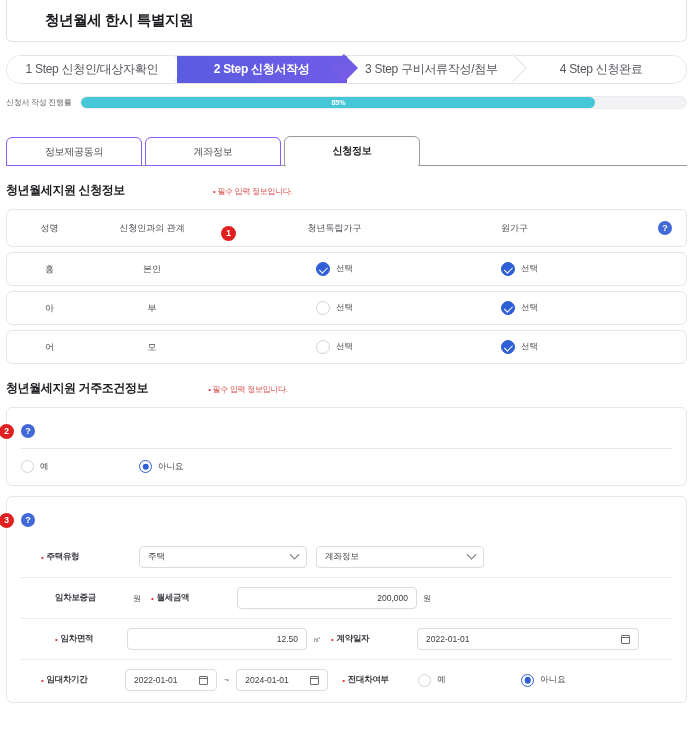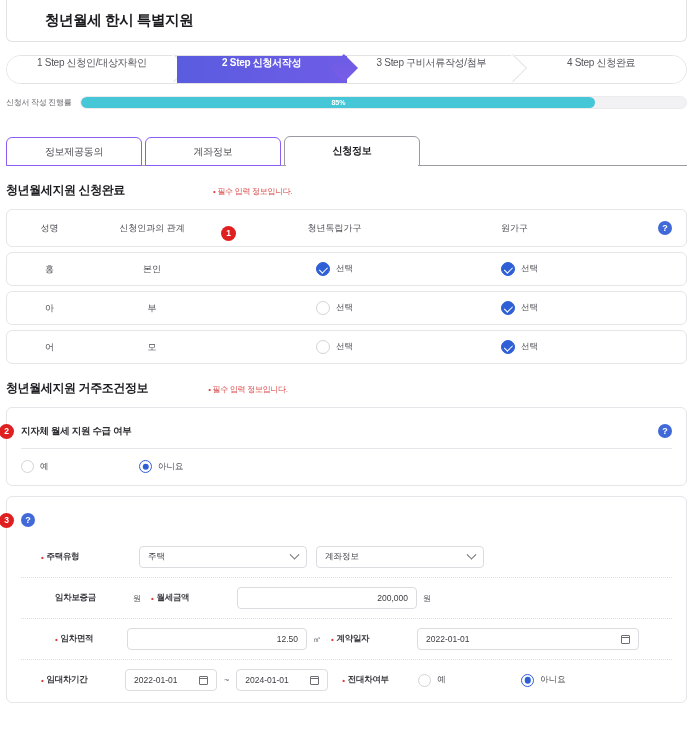--- a/index.html
+++ b/index.html
@@ -32,22 +32,23 @@
     height: 29px;
     display: flex;
     border: 1px solid #e3e3e6;
     border-radius: 15px;
     background: #fff;
     position: relative;
   }
   .step {
     flex: 1;
     display: flex;
+    align-items: center;
     justify-content: center;
-    font-size: 10px;
+    font-size: 12px;
     color: #55555c;
     letter-spacing: -0.3px;
     position: relative;
     background: #fff;
   }
   .step:not(:last-child)::after {
     content: "";
     position: absolute;
     right: -9px;
     top: 0px;
@@ -376,21 +377,21 @@
     </div>
     <div class="tab">
       <span>계좌정보</span>
     </div>
     <div class="tab active">
       <span>신청정보</span>
     </div>
   </div>
 
   <div class="sec-head">
-    <span class="sec-title">청년월세지원 신청완료</span>
+    <span class="sec-title">청년월세지원 신청정보</span>
     <span class="req-note"><span class="dot">•</span> <span>필수 입력 정보입니다.</span></span>
   </div>
 
   <div class="tbl">
     <div class="tbl-row tbl-head">
       <div class="c-name">성명</div>
       <div class="c-rel">신청인과의 관계</div>
       <div class="c-ind">
         <span class="badge badge-abs">1</span>
         <span>청년독립가구</span>
@@ -457,21 +458,20 @@
   </div>
 
   <div class="sec-head" style="text-align:right;">
     <span class="sec-title">청년월세지원 거주조건정보</span>
     <span class="req-note" style="margin-left:60px;"><span class="dot">•</span> <span>필수 입력 정보입니다.</span></span>
   </div>
 
   <div class="panel" style="padding-top:12px;">
     <div class="panel-head">
       <span class="badge">2</span>
-      <span class="panel-title">지자체 월세 지원 수급 여부</span>
       <span class="help">?</span>
     </div>
     <div class="hr-solid"></div>
     <div class="radio-row">
       <span class="radio-wrap" style="width:118px;">
         <span class="radio"></span>
         <span class="radio-label">예</span>
       </span>
       <span class="radio-wrap">
         <span class="radio on"></span>

